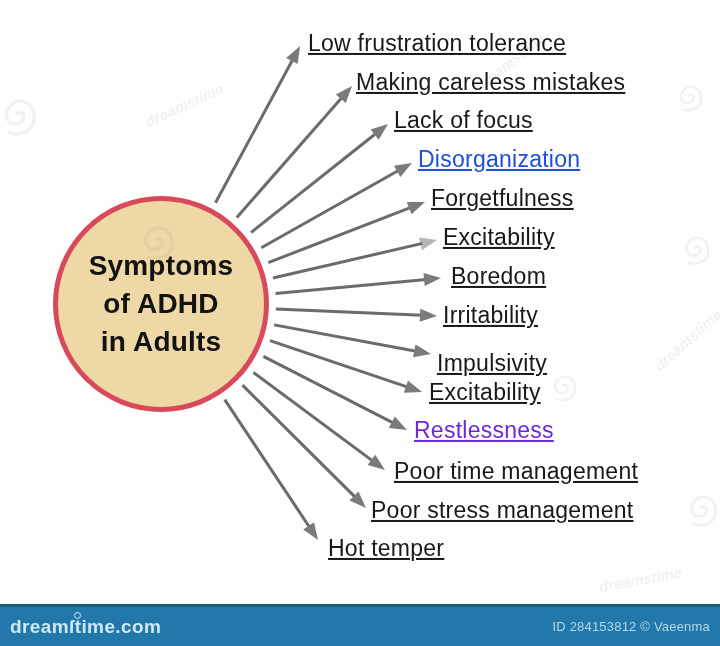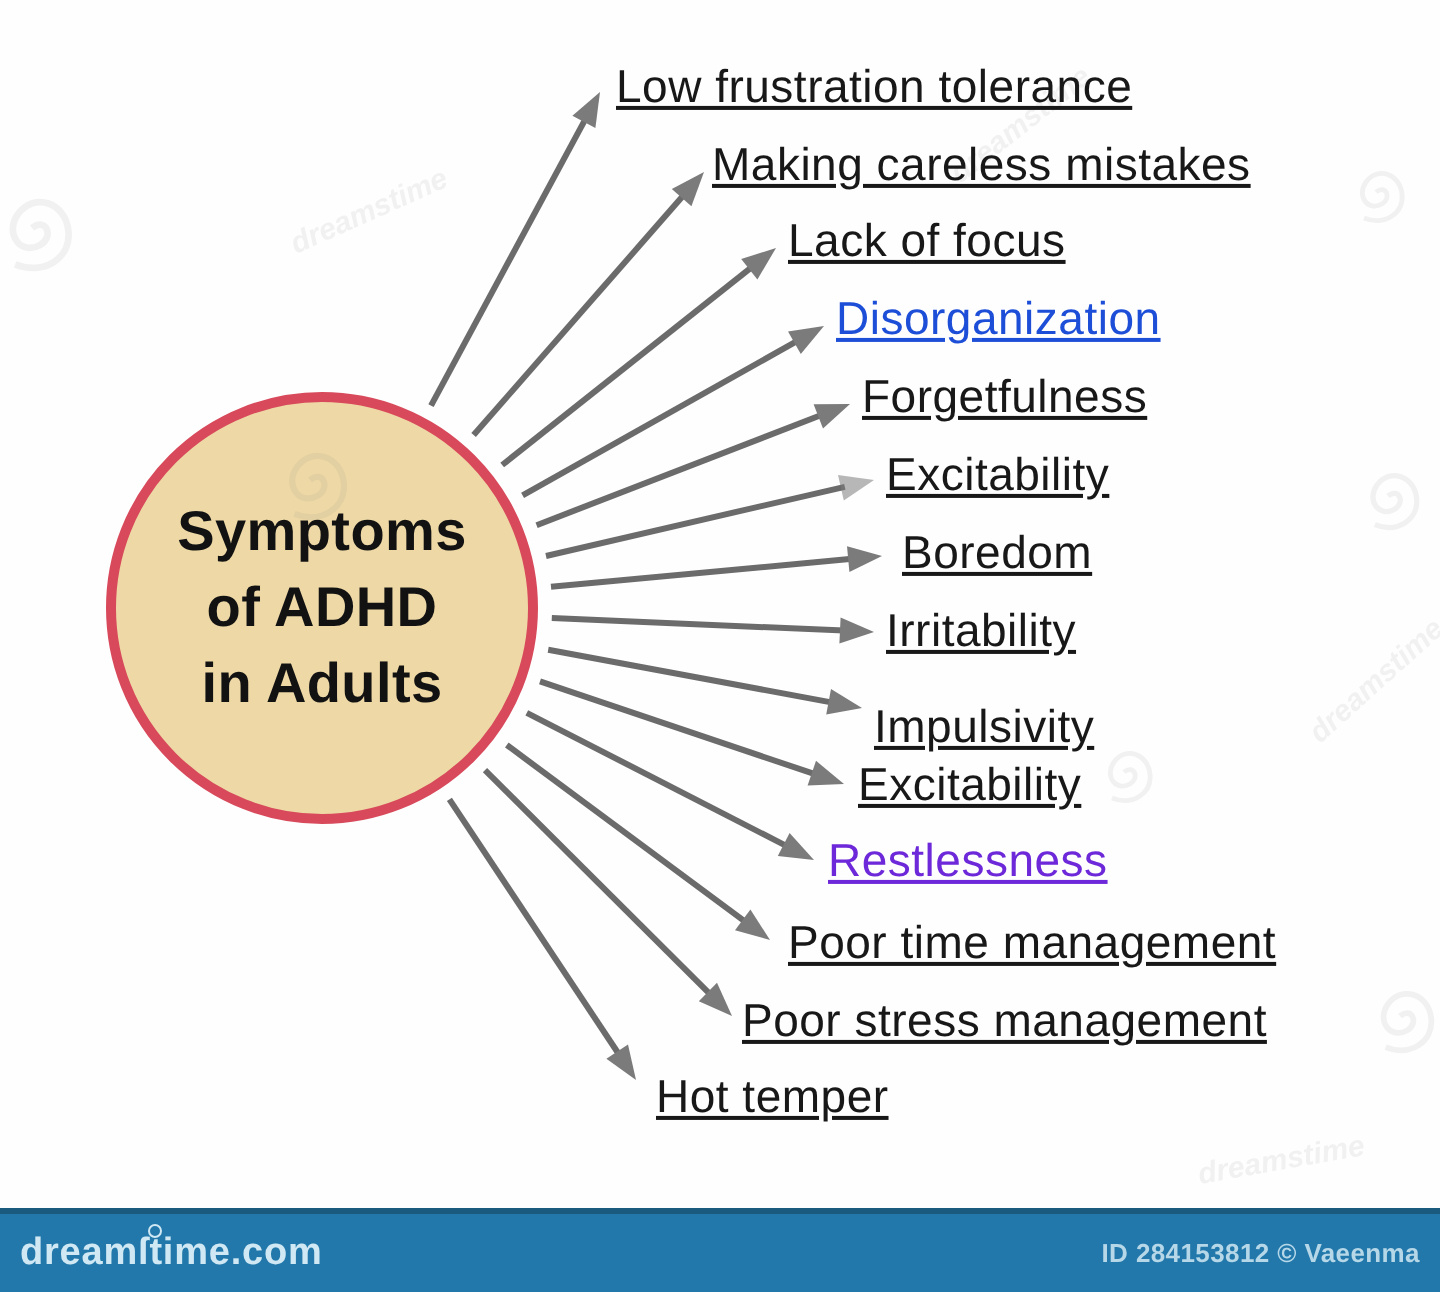--- a/index.html
+++ b/index.html
@@ -29,21 +29,21 @@
     display:flex;align-items:center;justify-content:space-between;
     padding:0 10px;box-sizing:content-box;gap:48px;
   }
   #dreamstime-logo{
     position:relative;font-weight:bold;font-size:19px;letter-spacing:0.4px;
   }
   #dreamstime-logo::after{
     content:"";position:absolute;left:64px;top:-4px;width:5px;height:5px;
     border:1.6px solid currentColor;border-radius:50%;
   }
-  #image-credit{font-weight:bold;font-size:13px;letter-spacing:0.2px;}
+  #image-credit{font-weight:normal;font-size:13px;letter-spacing:0.2px;}
 </style>
 </head>
 <body>
 
 <div id="stage">
 
   <div id="center-circle" style="left: 53px; top: 196px; width: 216px; height: 216px; background: rgb(238, 217, 166); border: 5px solid rgb(216, 74, 91); color: rgb(18, 18, 18);">
     <span class="line">Symptoms</span>
     <span class="line">of ADHD</span>
     <span class="line">in Adults</span>

